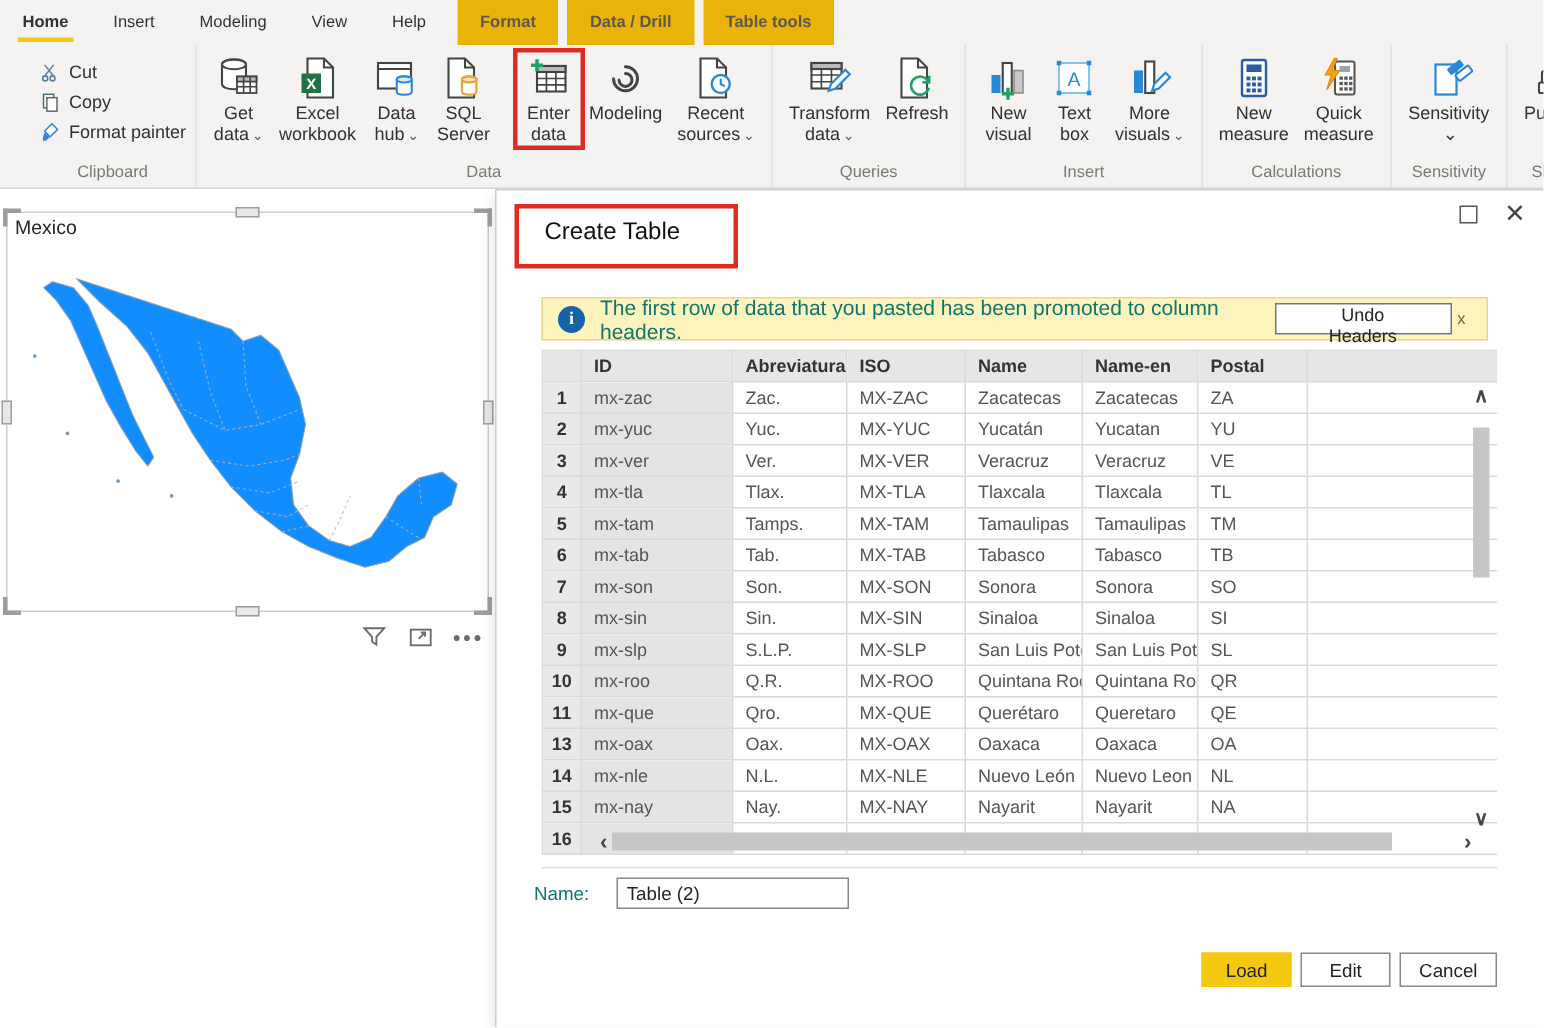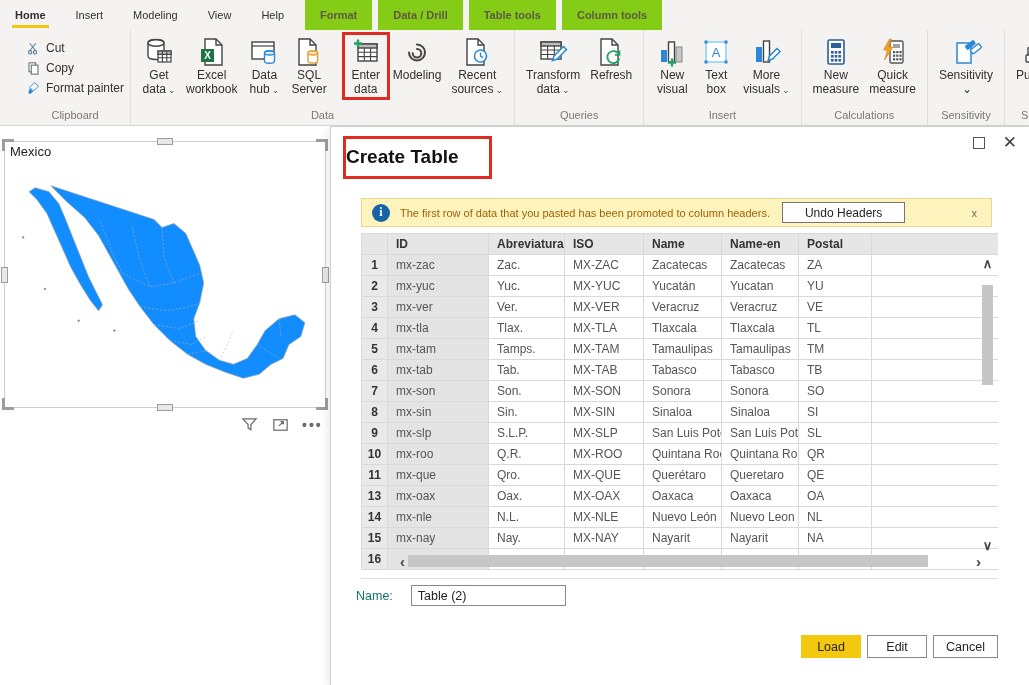--- a/index.html
+++ b/index.html
@@ -9,21 +9,21 @@
 
   
   #ribbon { position:absolute; left:0; top:0; width:1029px; height:126px;
     background:#f4f3f2; border-bottom:1px solid #d8d6d4; }
   #tabbar { display:flex; height:30px; align-items:stretch; }
   .tab { padding:0 15px; display:flex; align-items:center; font-size:11px;
     color:#323130; position:relative; cursor:default; white-space:nowrap; }
   .tab.active { font-weight:bold; }
   .tab.active::after { content:""; position:absolute; left:12px; right:12px;
     bottom:2px; height:3px; background:#f2c811; }
-  .tab.contextual { background:#84cc16; color:#5f5846; font-weight:600; margin-left:6px; }
+  .tab.contextual { background:#eab308; color:#5f5846; font-weight:600; margin-left:6px; }
   #ribboncontent { display:flex; height:95px; align-items:stretch; padding-left:20px; }
   .rgroup { display:flex; flex-direction:column; padding:4px 6px 2px 6px; }
   .rgroup + .rgroup { border-left:1px solid #e2e0de; }
   .rlabel { text-align:center; font-size:11px; color:#7a7874; margin-top:auto;
     padding-bottom:2px; }
   .rbtns { display:flex; align-items:flex-start; }
   .rbtn { display:flex; flex-direction:column; align-items:center; padding:2px 5px;
     min-width:44px; cursor:default; position:relative; }
   .rbtn .ricon { width:32px; height:32px; display:flex; align-items:center;
     justify-content:center; }
@@ -55,35 +55,35 @@
   .c-br { right:-3px; bottom:-3px; border-right-width:3px; border-bottom-width:3px; }
   #visual-tools { position:absolute; left:240px; top:288px; display:flex; gap:12px;
     align-items:center; color:#6b6b6b; }
   #visual-tools svg { width:19px; height:19px; }
   #ellipsis { font-size:14px; letter-spacing:2px; color:#6b6b6b; font-weight:bold; }
 
   
   #dialog { position:absolute; left:330px; top:126px; width:699px; height:559px;
     background:#fff; border-left:1px solid #cfcecd; border-top:1px solid #cfcecd;
     box-shadow:-3px 3px 8px rgba(0,0,0,.08); }
-  #dlg-title { position:absolute; left:15px; top:19px; font-size:19px; font-weight:700;
+  #dlg-title { position:absolute; left:32px; top:19px; font-size:16px; font-weight:400;
     color:#111; }
   #dlg-title-box { position:absolute; left:12px; top:9px; width:149px; height:43px;
     border:3px solid #e02b20; pointer-events:none; }
   #dlg-max { position:absolute; right:44px; top:10px; width:12px; height:12px;
     border:1.6px solid #555; }
   #dlg-close { position:absolute; right:12px; top:5px; font-size:17px; color:#444; }
 
   #banner { position:absolute; left:30px; right:37px; top:71px; height:29px;
     background:#fdf3bc; border:1px solid #e7d88e; display:flex; align-items:center;
     padding:0 10px; }
   #banner-icon { width:18px; height:18px; border-radius:50%; background:#1664a7;
     color:#fff; font-size:12px; font-weight:bold; display:flex; align-items:center;
     justify-content:center; font-family:"Liberation Serif", serif; flex:0 0 18px; }
-  #banner-msg { font-size:11px; color:#a16207; margin-left:10px; }
+  #banner-msg { font-size:14px; color:#0f766e; margin-left:10px; }
   #banner-undo { margin-left:12px; height:21px; padding:0 22px; background:#fff;
     border:1px solid #767676; font-size:12px; color:#252423;
     font-family:"Liberation Sans", sans-serif; }
   #banner-close { margin-left:auto; font-size:11px; color:#6d6a4e; padding:0 4px; }
 
   #table-wrap { position:absolute; left:30px; top:106px; width:637px; height:346px;
     overflow:hidden; border-bottom:1px solid #e0e0e0; }
   table { border-collapse:collapse; table-layout:fixed; width:637px; }
   th, td { border:1px solid #d9d9d9; height:21px; font-size:12px; padding:0 0 0 8px;
     overflow:hidden; white-space:nowrap; }
@@ -125,21 +125,20 @@
   <div id="ribbon">
     <div id="tabbar">
         <div class="tab active">Home</div>
         <div class="tab">Insert</div>
         <div class="tab">Modeling</div>
         <div class="tab">View</div>
         <div class="tab">Help</div>
         <div class="tab contextual">Format</div>
         <div class="tab contextual">Data / Drill</div>
         <div class="tab contextual">Table tools</div>
-        <div class="tab contextual">Column tools</div>
       </div>
     <div id="ribboncontent">
       <div class="rgroup" id="clipgroup">
         <div id="cliprows" style="padding-top:4px;">
             <div class="cliprow">
               <span style="width: 15px; height: 15px; display: inline-flex;">
                 <svg viewBox="0 0 20 20">
                   <path d="M5 3l8 10M13 3 5 13" stroke="#5b7e9e" stroke-width="1.4" fill="none"></path>
                   <circle cx="5.5" cy="15" r="2.2" fill="none" stroke="#5b7e9e" stroke-width="1.4"></circle>
                   <circle cx="12" cy="15" r="2.2" fill="none" stroke="#5b7e9e" stroke-width="1.4"></circle>

